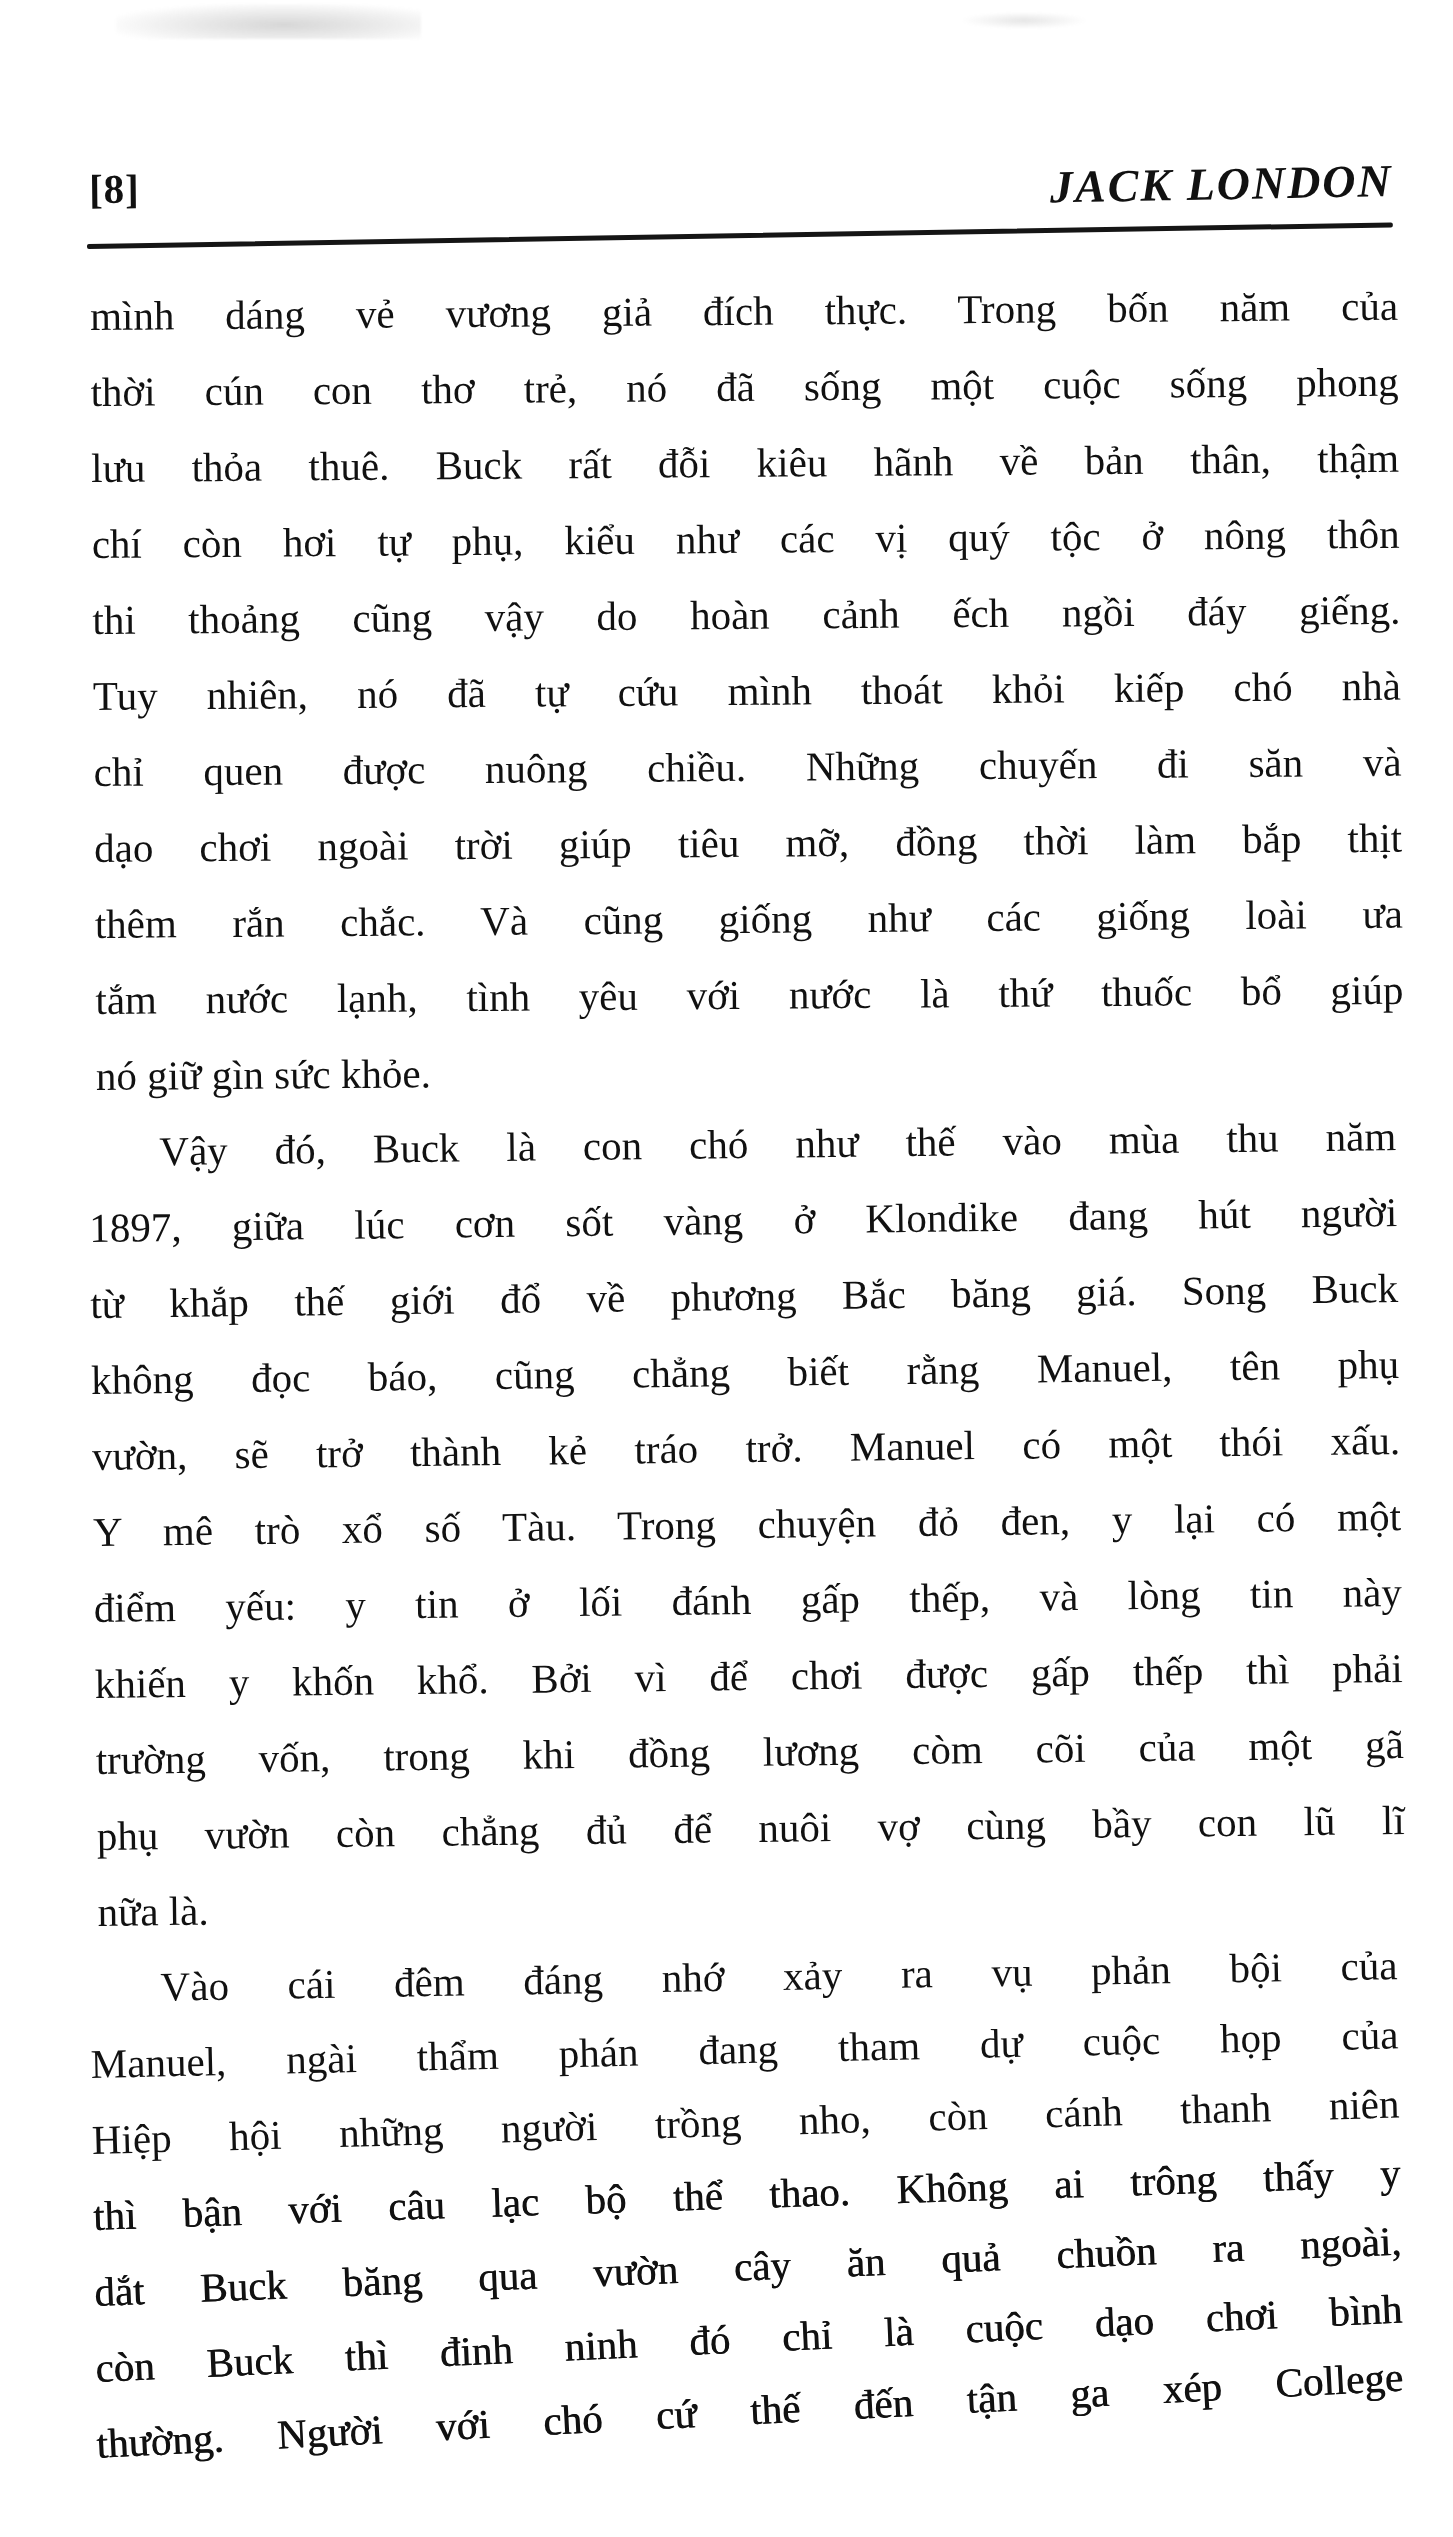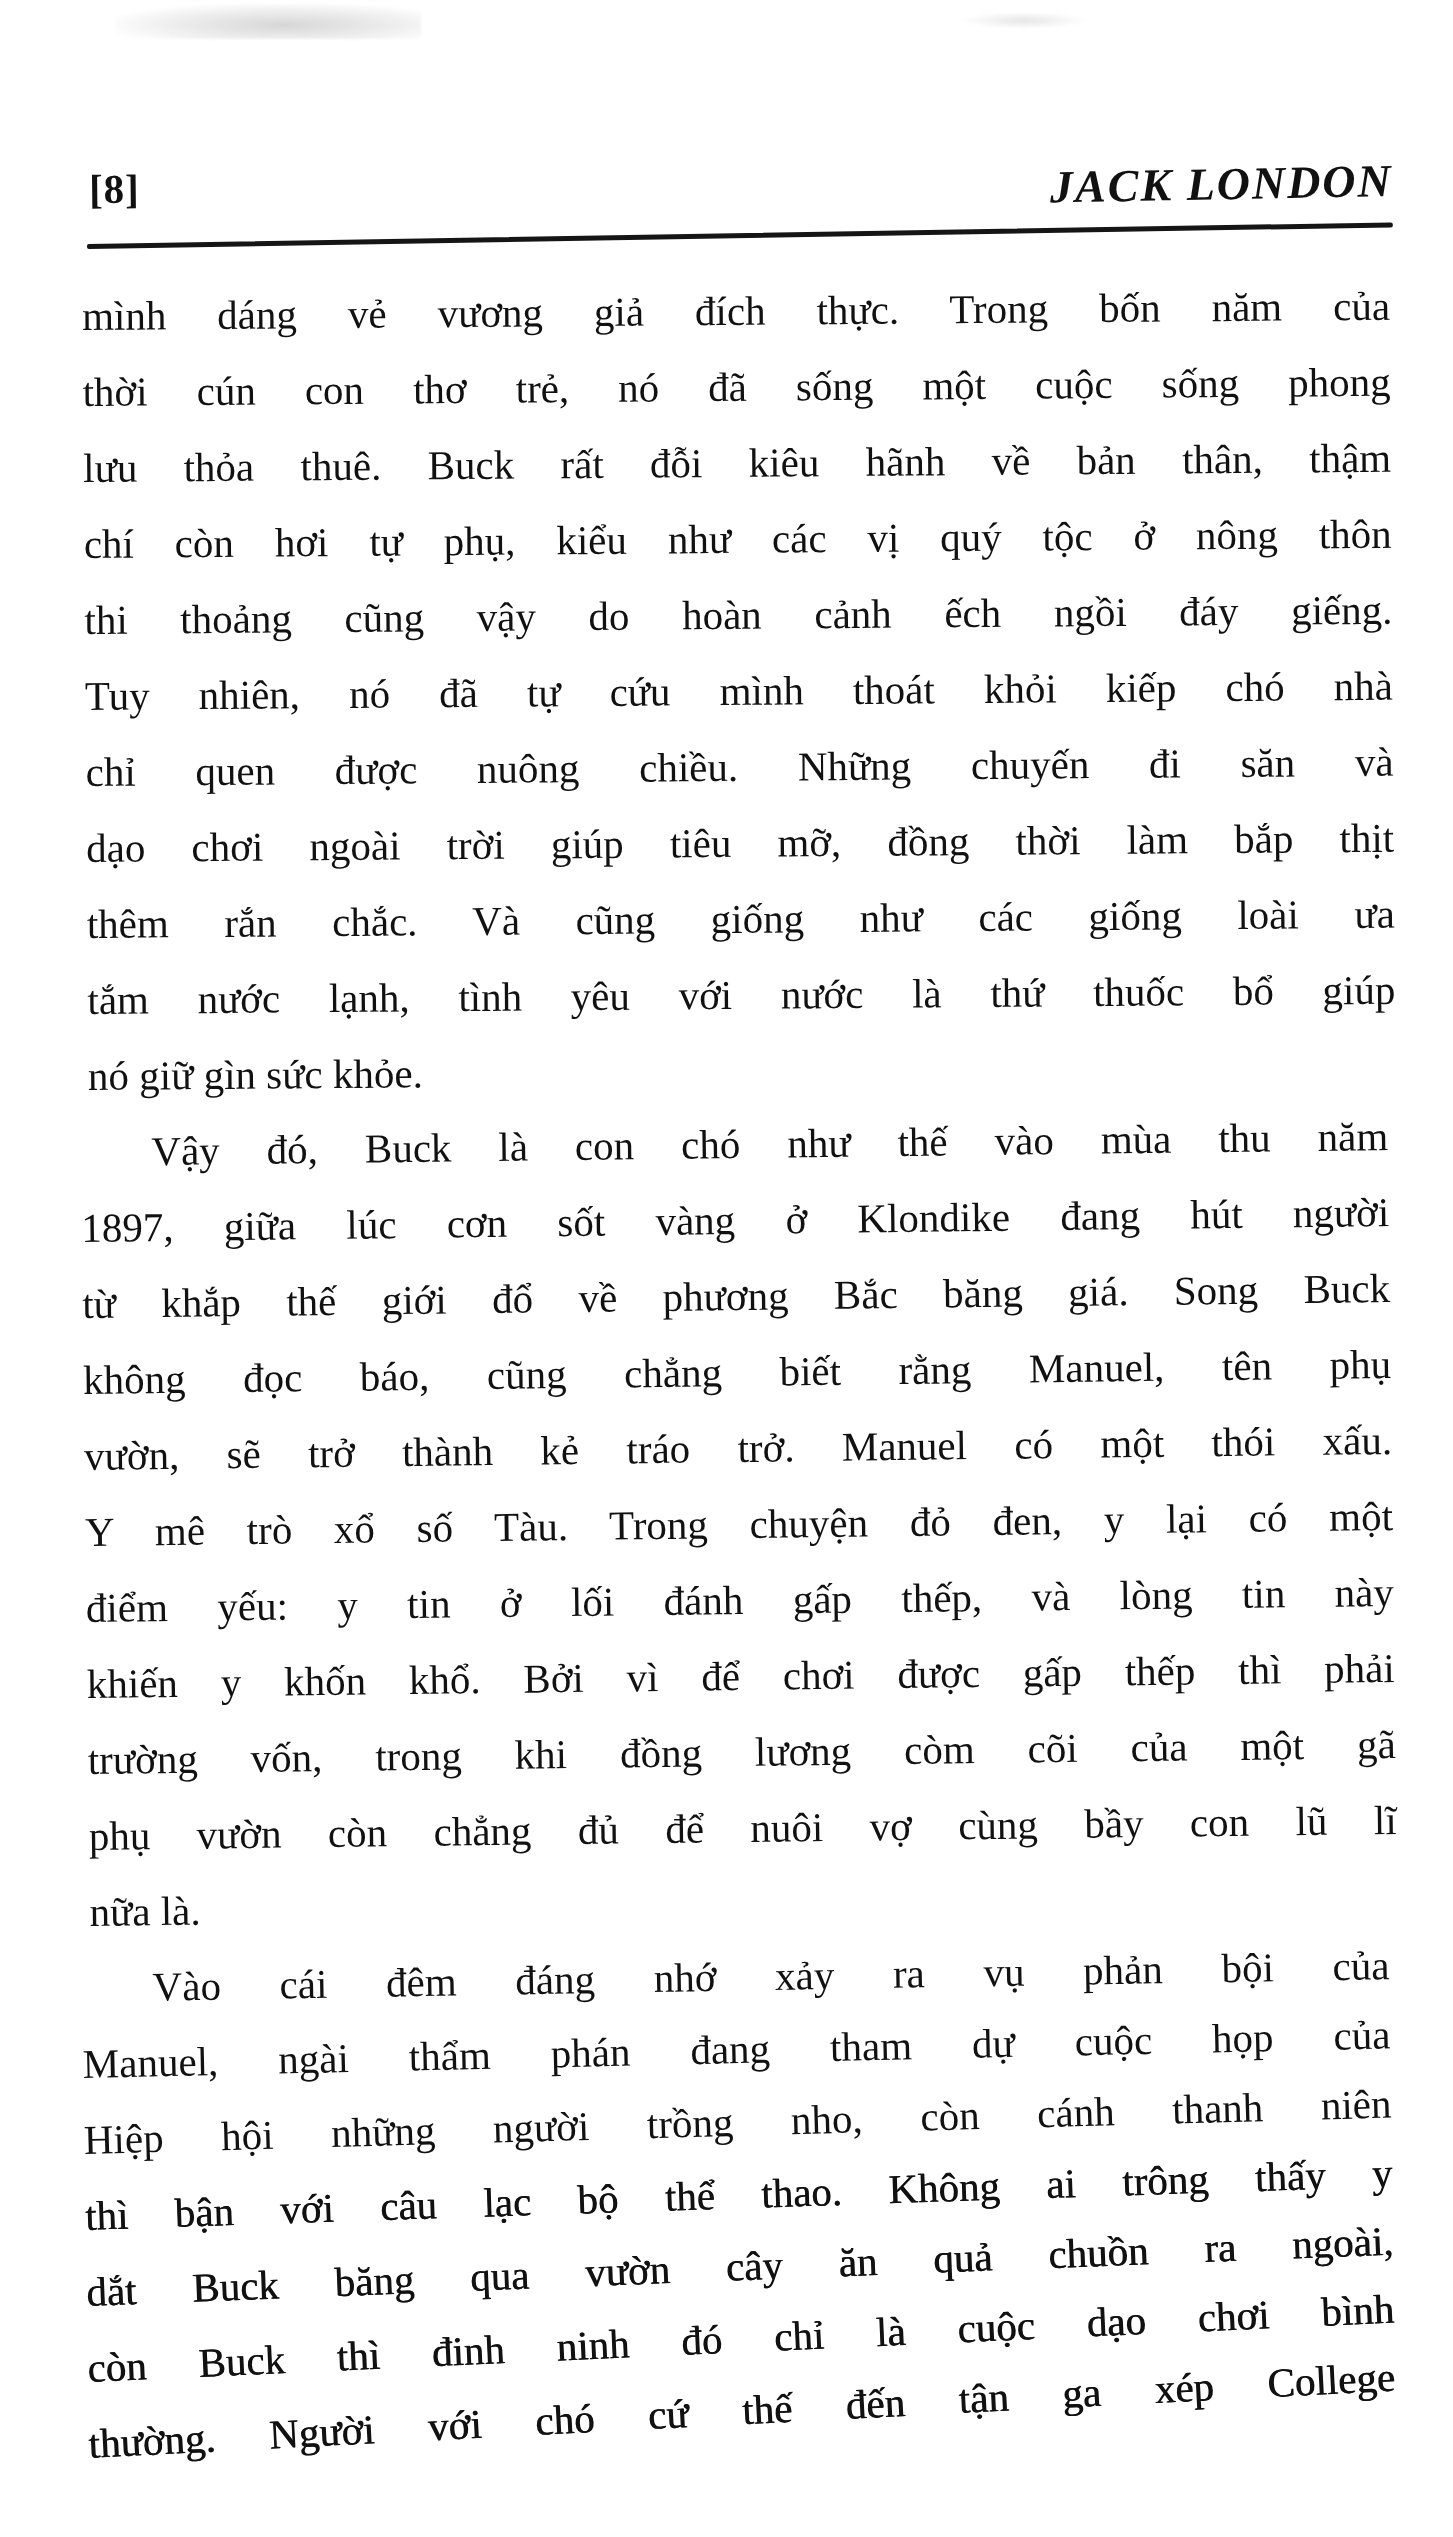--- a/index.html
+++ b/index.html
@@ -39,21 +39,21 @@
     white-space: nowrap;
   }
   .header-rule {
     position: absolute; left: 87px; top: 244px;
     width: 1306px; height: 4.9px;
     background: #151515;
     border-radius: 2px;
     transform: rotate(-0.95deg); transform-origin: left center;
   }
   .body-text {
-    position: absolute; left: 85px; top: 278px; width: 1308px;
+    position: absolute; left: 93px; top: 278px; width: 1308px;
   }
   .para { transform-origin: left center; }
   .para-1 { transform: rotate(-0.45deg); }
   .para-2 { transform: rotate(-0.70deg); }
   .para-3 { transform: rotate(-0.85deg); }
   .line {
     font-size: 41px;
     line-height: 76px;
     height: 76px;
     text-align: justify;

